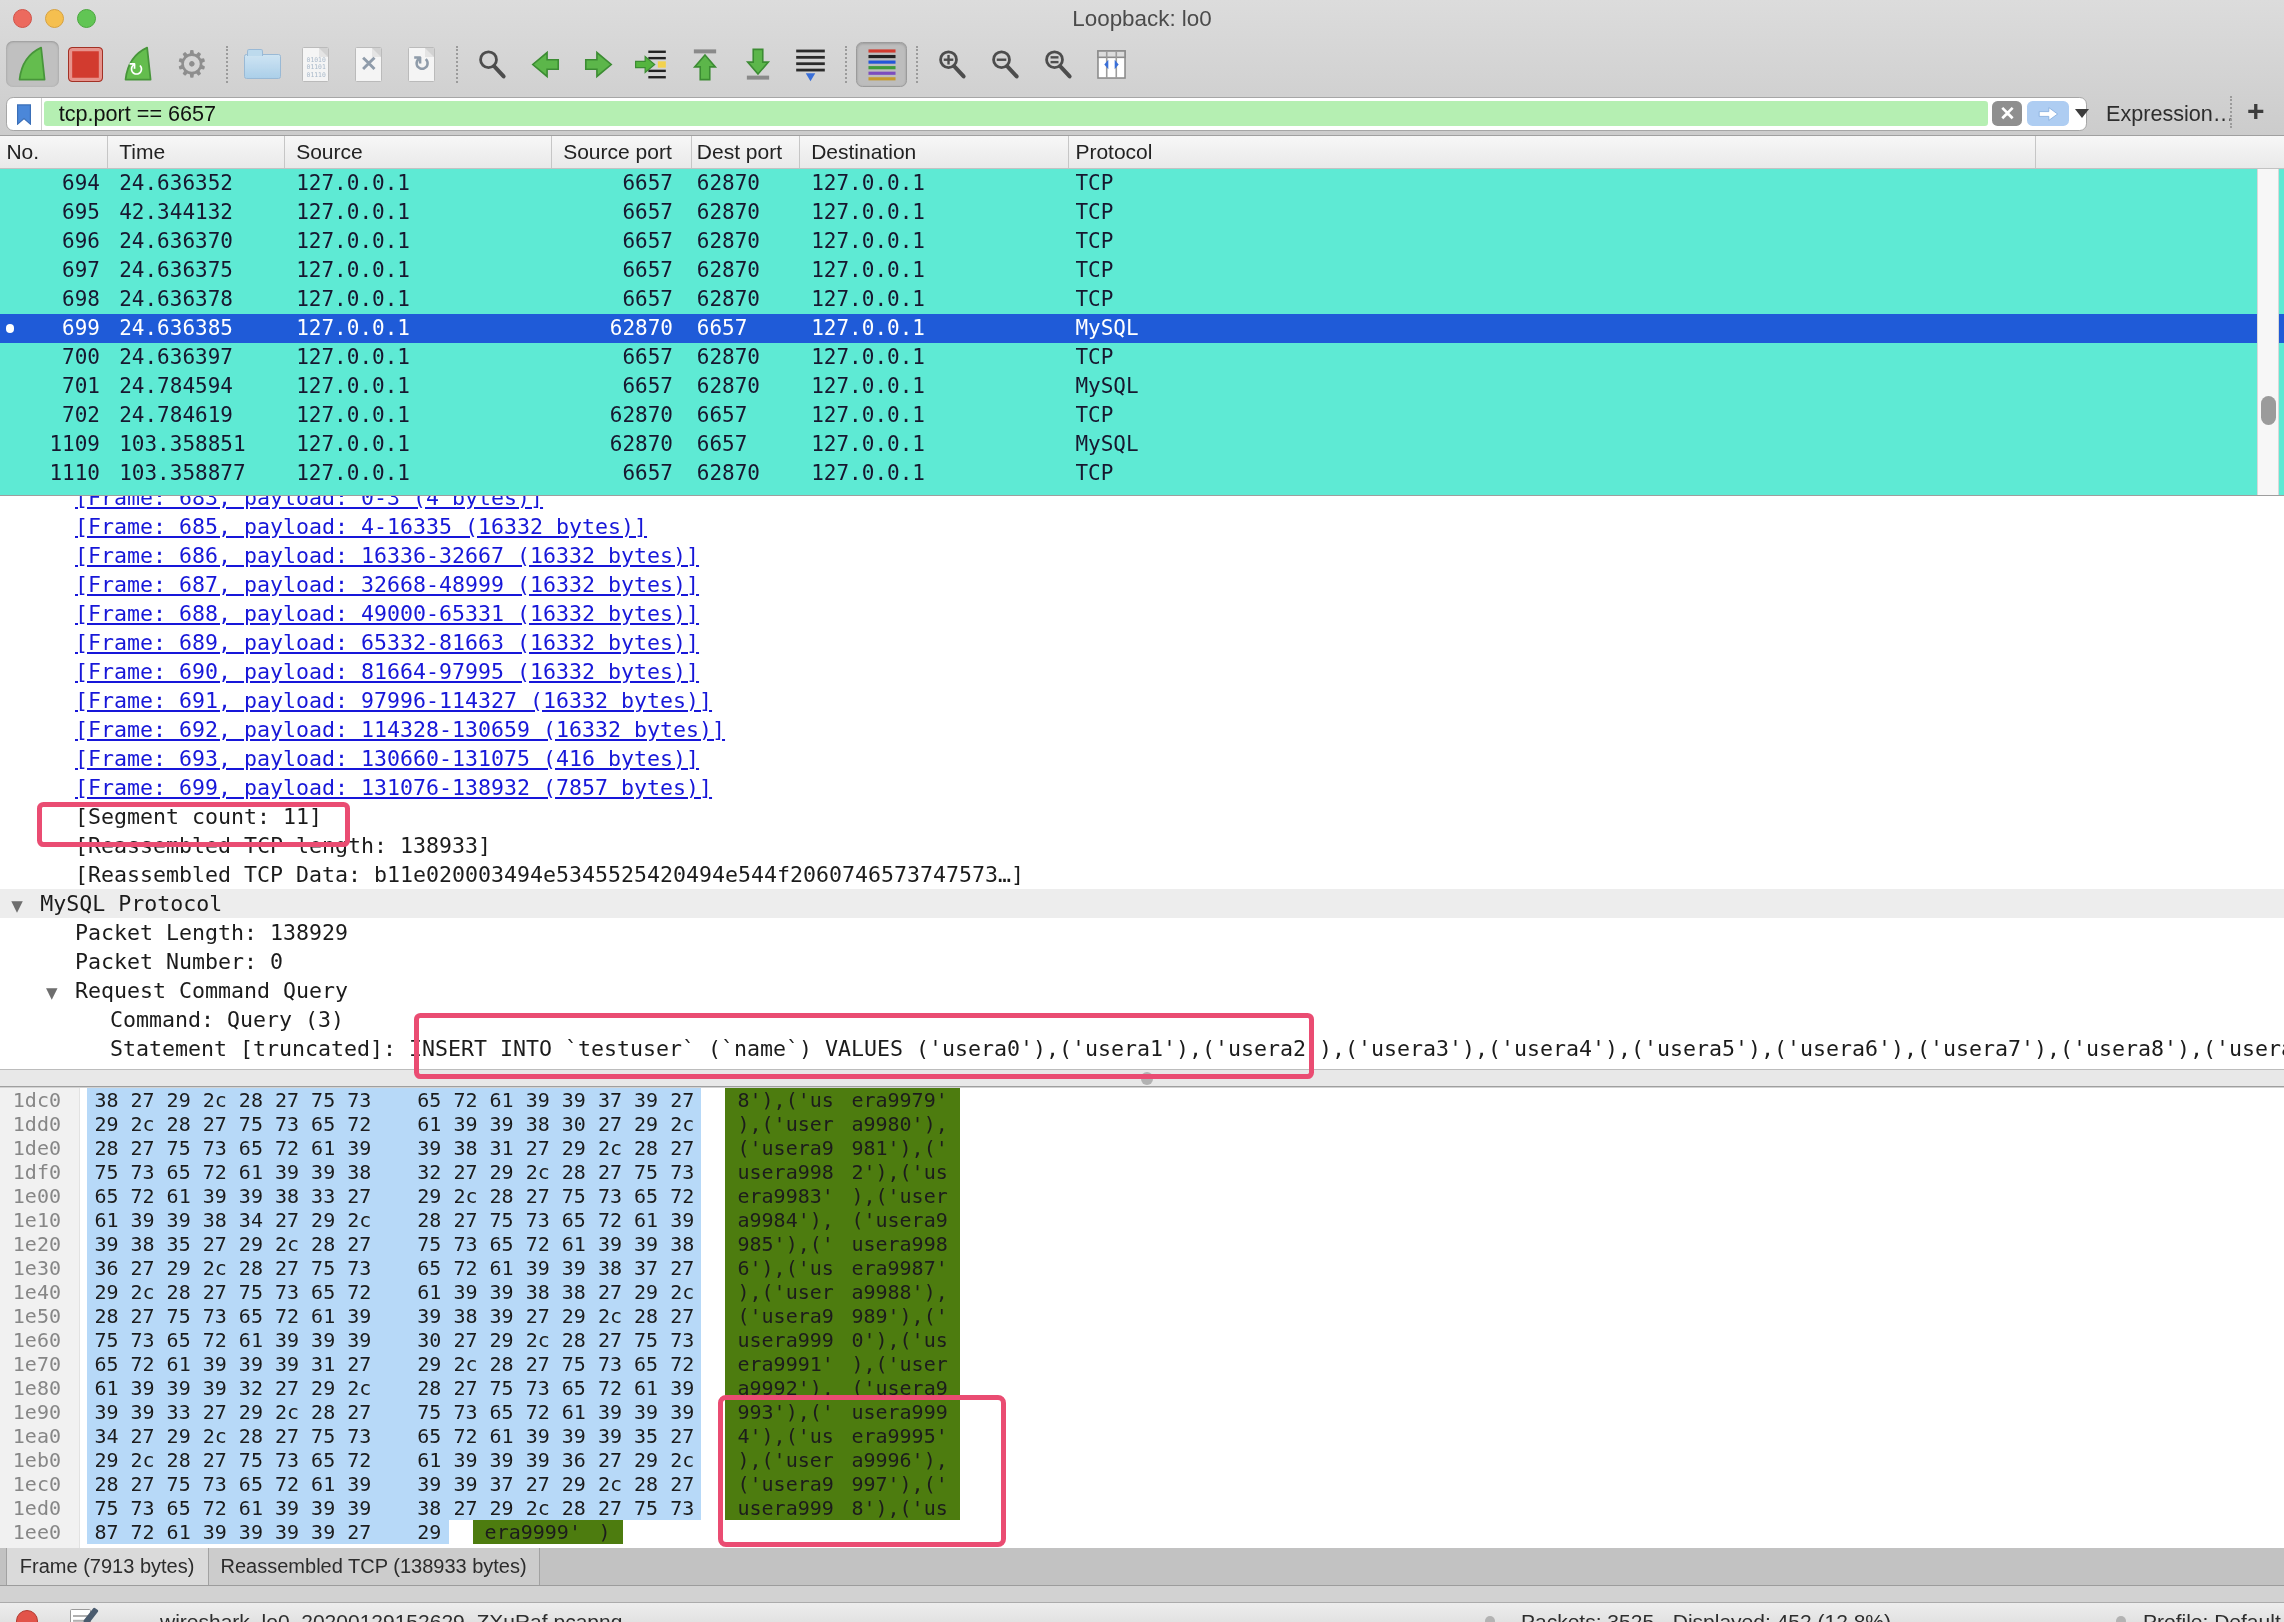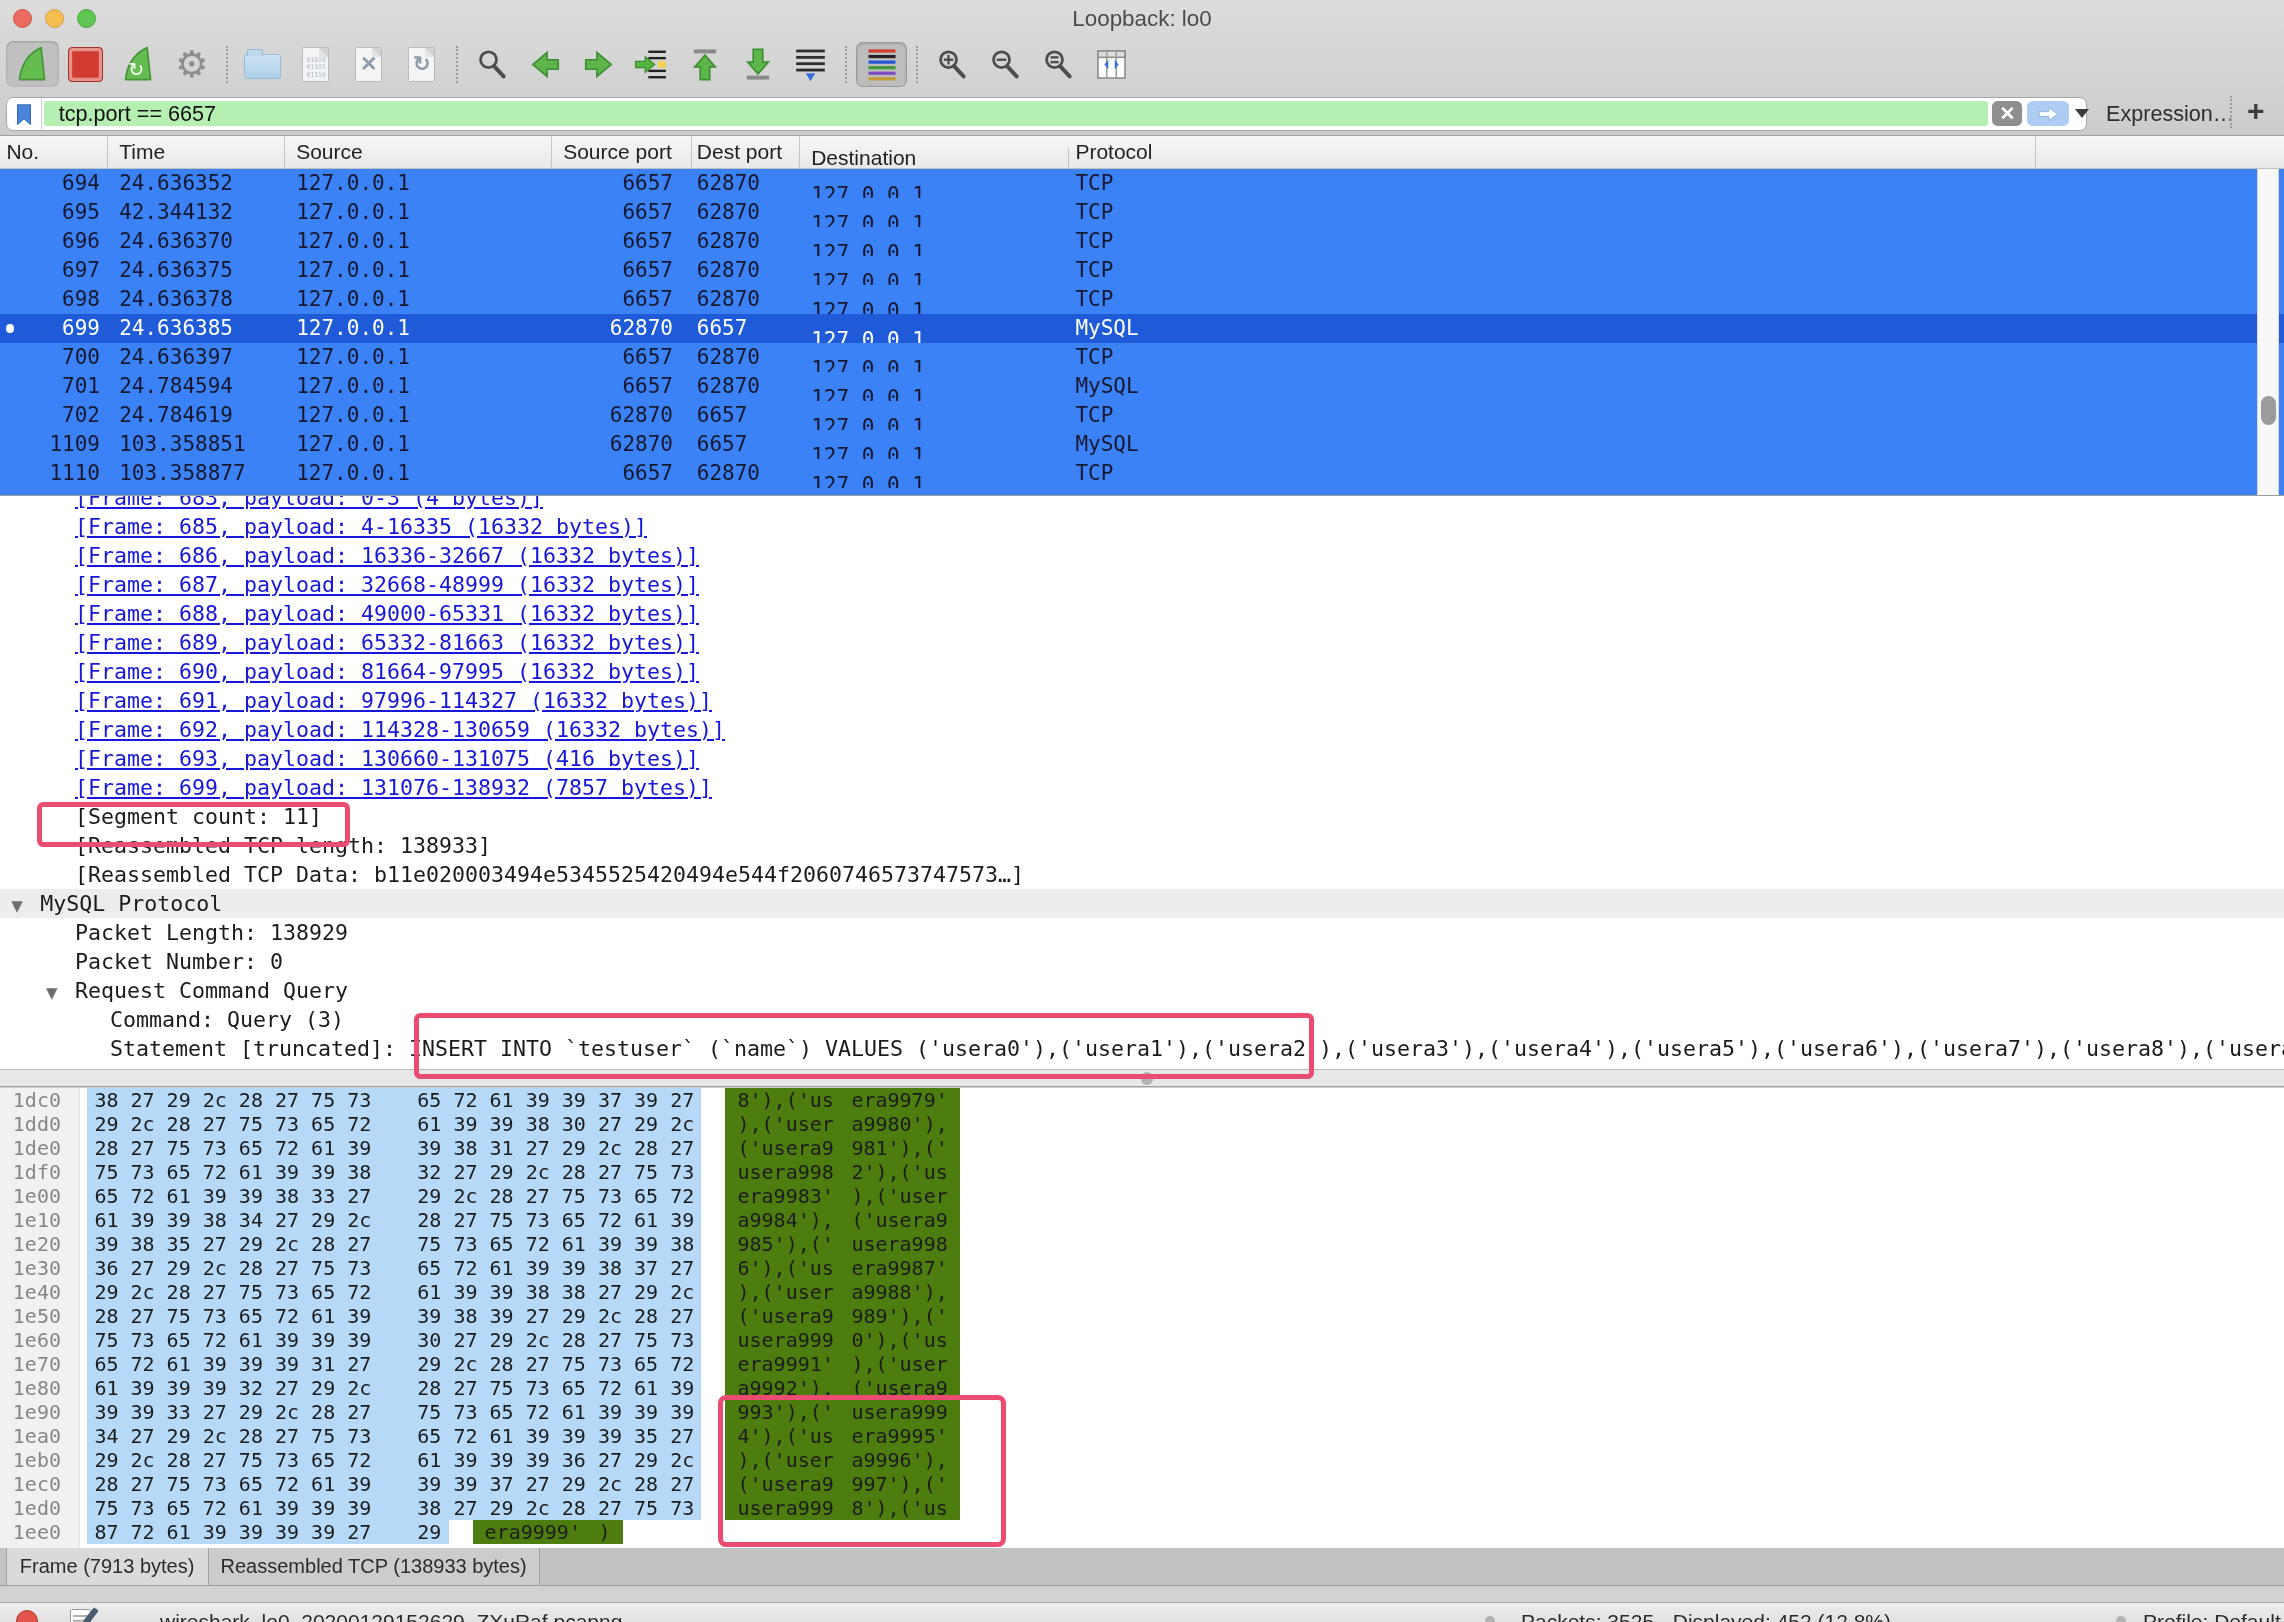--- a/index.html
+++ b/index.html
@@ -60,25 +60,25 @@
   .fexpr { position:absolute; top:9.6px; left:2106px; font-size:21.6px; color:#2e2e2e; }
   .fsep { position:absolute; top:4.8px; left:2230px; height:32px; border-left:2.4px dotted #9b9b9b; }
   .fplus { position:absolute; top:3.2px; left:2247px; font-size:30px; font-weight:bold; color:#3d3d3d; }
 
   
   .pkheader { position:absolute; top:136px; left:0; width:100%; height:33px;
               background:linear-gradient(#f7f7f7,#e9e9e9); border-bottom:0.8px solid #c2c2c2;
               display:flex; font-size:21px; color:#222;text-align:right; }
   .hcell { border-right:0.8px solid #c6c6c6; display:flex; align-items:center; padding-left:11.2px; flex:none; }
   .c0{width:108px;} .c1{width:177px;} .c2{width:267px;} .c3{width:140px;}
-  .c4{width:108px;} .c5{width:269px;margin-top:12px;} .c6{width:967px;}
+  .c4{width:108px;} .c5{width:269px;} .c6{width:967px;}
   .cfill{flex:1; border-right:none;}
   .hcell.c0{padding-left:6.4px;} .hcell.c4{padding-left:4.8px;} .hcell.c6{padding-left:6.4px;}
 
-  .pkrows { position:absolute; top:169px; left:0; width:100%; height:326px; background:#3b82f6;
+  .pkrows { position:absolute; top:169px; left:0; width:100%; height:326px; background:#5eead4;
             font-family:"DejaVu Sans Mono", monospace; font-size:21px; color:#17172f; overflow:hidden; }
   .prow { display:flex; height:29px; line-height:29px; position:relative; }
   .prow > span { flex:none; white-space:pre; overflow:hidden; }
   .prow .c0 { text-align:right; padding-right:8px; }
   .prow .c1,.prow .c2,.prow .c5 { padding-left:11.2px; }
   .prow .c3 { text-align:right; padding-right:19px; }
   .prow .c4 { padding-left:4.8px; }
   .prow .c6 { padding-left:6.4px; }
   .prow.sel { background:#1f5bd8; color:#ffffff; }
   .prow.sel:before { content:""; position:absolute; left:5.6px; top:10.4px; width:8.8px; height:8.8px;

